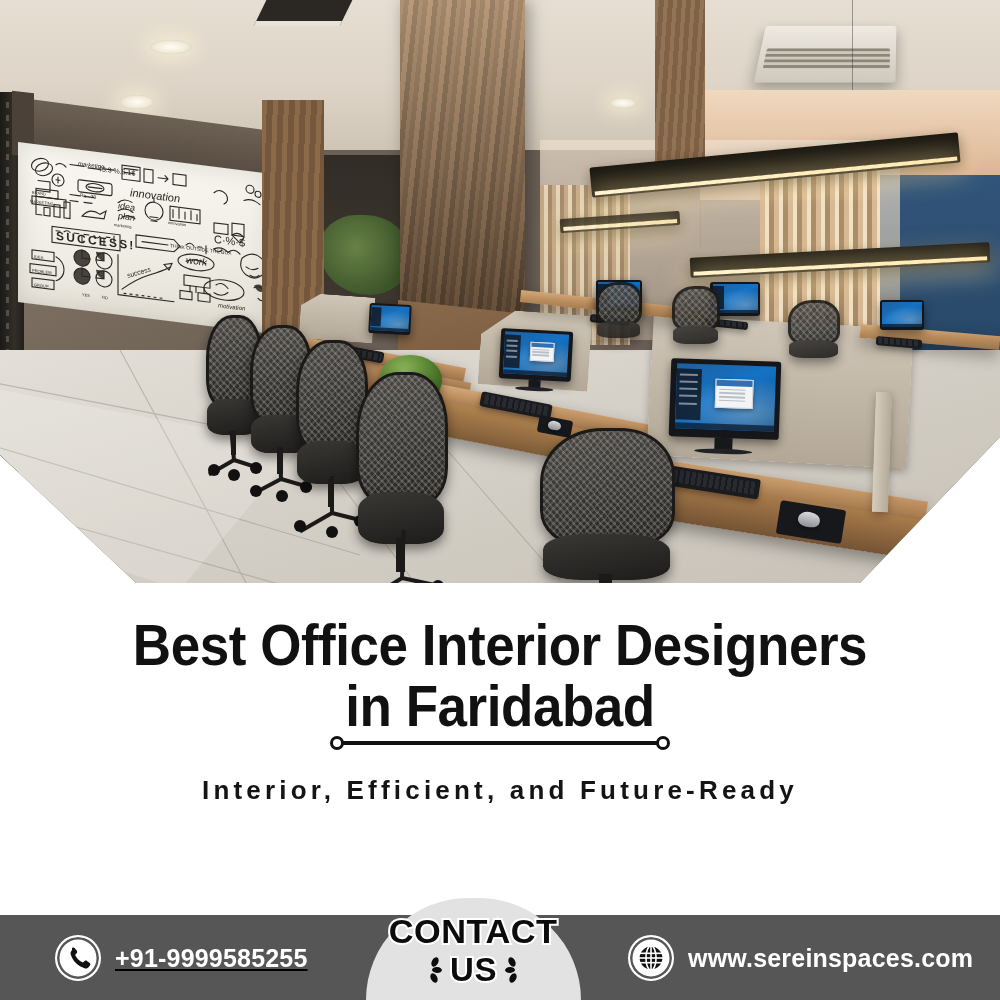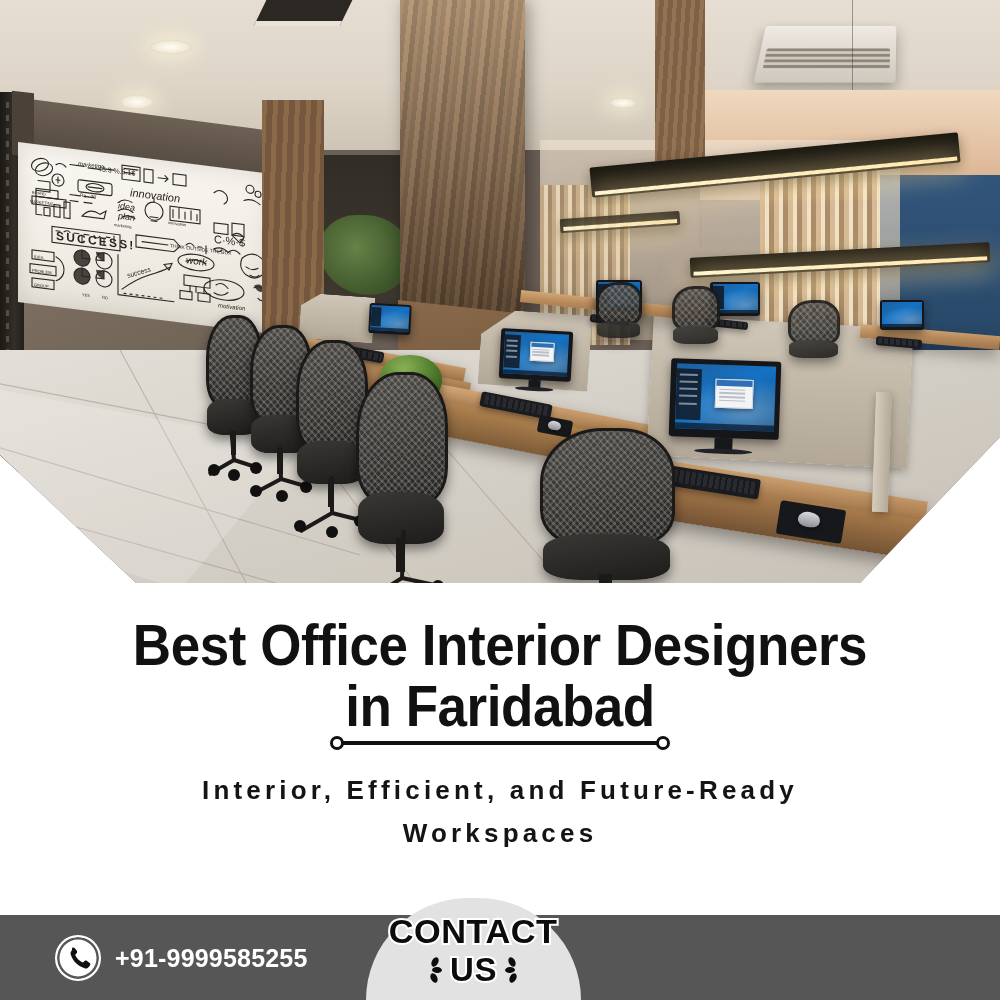--- a/index.html
+++ b/index.html
@@ -683,41 +683,56 @@
   </div>
 </div>
 
 <div id="textblock">
   <div class="title">
     <div>Best Office Interior Designers</div>
     <div>in Faridabad</div>
   </div>
   <div class="subtitle">
     <div>Interior, Efficient, and Future-Ready</div>
-    <div>Workspaces</div>
   </div>
 </div>
 
 <div class="divider">
   <div class="bar"></div>
   <div class="dot l"></div>
   <div class="dot r"></div>
 </div>
 
 <div id="footer">
 
-  <div class="fitem" style="left:55px;">
+  <div class="fitem" style="left:55px;text-decoration:underline;">
     <span class="ficon">
       <svg width="26" height="26" viewBox="0 0 24 24" aria-hidden="true">
         <path fill="#111111" d="M6.6 2.6c.7-.6 1.7-.5 2.3.2l2 2.5c.5.7.5 1.6-.1 2.2l-1 1c-.3.3-.4.8-.2 1.2.6 1.3 1.5 2.6 2.6 3.7 1.1 1.1 2.4 2 3.7 2.6.4.2.9.1 1.2-.2l1-1c.6-.6 1.5-.6 2.2-.1l2.5 2c.7.6.8 1.6.2 2.3l-1.3 1.5c-.9 1-2.3 1.4-3.6 1-2.9-.8-5.7-2.5-8-4.8-2.3-2.3-4-5.1-4.8-8-.4-1.3 0-2.7 1-3.6L6.6 2.6z"></path>
       </svg>
     </span>
     <span class="ftext">+91-9999585255</span>
   </div>
 
+  <div class="fitem" style="left:628px;">
+    <span class="ficon">
+      <svg width="30" height="30" viewBox="0 0 32 32" aria-hidden="true">
+        <circle cx="16" cy="16" r="13" fill="#111111"></circle>
+        <g fill="none" stroke="#ffffff" stroke-width="1.7">
+          <ellipse cx="16" cy="16" rx="13" ry="13"></ellipse>
+          <ellipse cx="16" cy="16" rx="5.4" ry="13"></ellipse>
+          <line x1="16" y1="3" x2="16" y2="29"></line>
+          <line x1="3.4" y1="11" x2="28.6" y2="11"></line>
+          <line x1="3" y1="16" x2="29" y2="16"></line>
+          <line x1="3.4" y1="21" x2="28.6" y2="21"></line>
+        </g>
+      </svg>
+    </span>
+    <span class="ftext">www.sereinspaces.com</span>
+  </div>
 </div>
 
 <div id="badge">
   <div class="badge-l1">CONTACT</div>
   <div class="badge-row">
     <svg class="sparkle" viewBox="0 0 24 26">
       <g fill="#0c0c0c">
         <ellipse cx="16" cy="5" rx="3.2" ry="5" transform="rotate(28 16 5)"></ellipse>
         <ellipse cx="18" cy="13" rx="5" ry="3" transform="rotate(4 18 13)"></ellipse>
         <ellipse cx="15" cy="21" rx="3.2" ry="5" transform="rotate(-28 15 21)"></ellipse>

